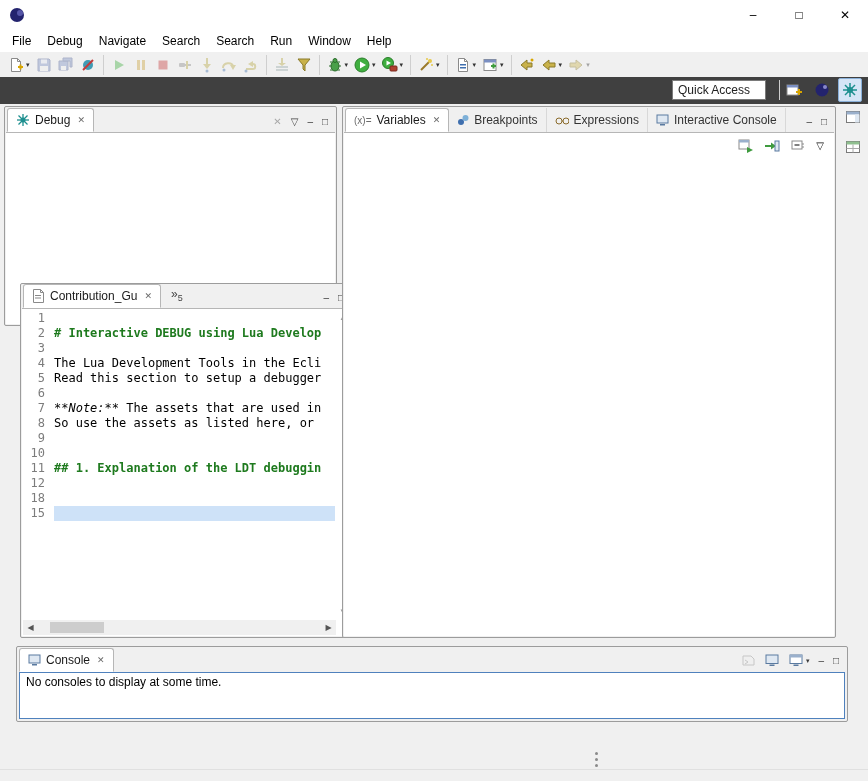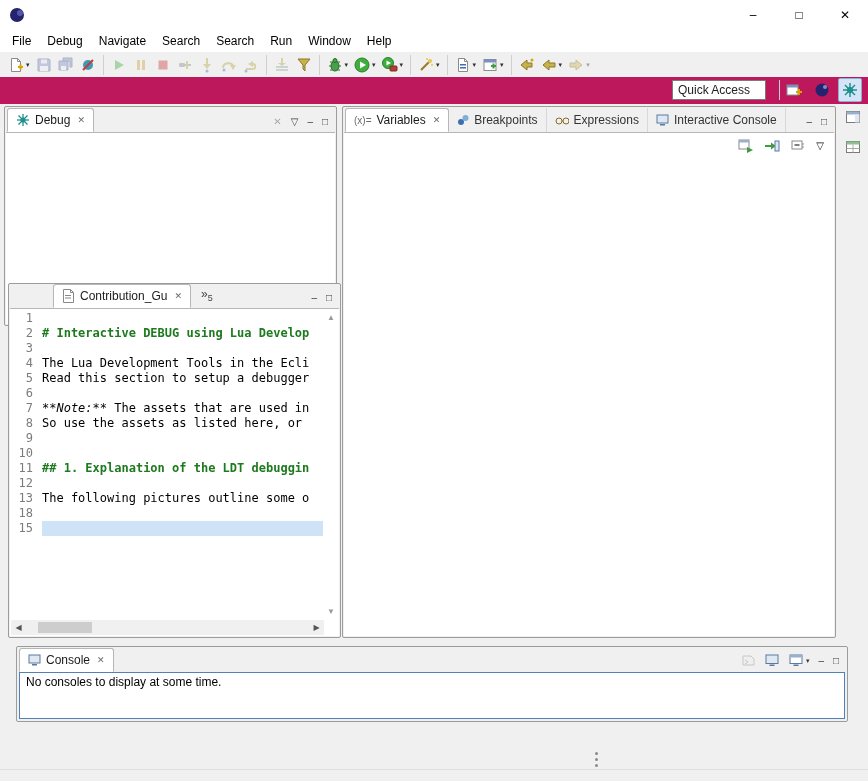--- a/index.html
+++ b/index.html
@@ -22,21 +22,21 @@
   #menubar { position:absolute; left:0; top:30px; width:868px; height:22px; background:#fff; display:flex; align-items:center; padding-left:4px; }
   .menu-item { padding:0 8px; height:22px; line-height:22px; }
 
   
   #toolbar { position:absolute; left:0; top:52px; width:868px; height:25px; display:flex; align-items:center; padding-left:5px; background:#f0f0f0; }
   .tbtn { height:22px; min-width:20px; padding:0 2px; display:flex; align-items:center; justify-content:center; border-radius:2px; border:1px solid transparent; }
   .tbtn.disabled { opacity:.4; }
   .tbtn .dd { font-size:7px; color:#333; margin-left:2px; }
   .tsep { width:1px; height:20px; background:#cfcfcf; margin:0 4px; }
 
-  #row2 { position:absolute; left:0; top:77px; width:868px; height:27px; background:#be185d; }
+  #row2 { position:absolute; left:0; top:77px; width:868px; height:27px; background:#404040; }
   #quick-access { position:absolute; left:672px; top:3px; width:94px; height:20px; background:#fff; border:1px solid #7a7a7a; font-size:12px; color:#222; padding:2px 0 0 5px; }
   #row2 .tsep { position:absolute; left:775px; top:3px; }
   #persp-area { position:absolute; left:782px; top:1px; display:flex; align-items:center; gap:4px; }
   .persp-btn { width:24px; height:24px; display:flex; align-items:center; justify-content:center; border:1px solid transparent; border-radius:2px; }
   .persp-btn.active { background:var(--selected-toggle-bg,#d5e5f6); border-color:var(--selected-toggle-border,#8ab0d9); }
 
   
   .panel { position:absolute; background:#f0f0f0; border:1px solid #9c9c9c; border-radius:2px; }
   .tabrow { height:25px; display:flex; align-items:flex-end; padding-left:2px; position:relative; }
   .tab { height:24px; display:flex; align-items:center; gap:5px; padding:0 8px; position:relative; color:#1a1a1a; white-space:nowrap; }
@@ -51,21 +51,21 @@
   .panel-content { position:absolute; left:1px; right:1px; bottom:1px; background:#fff; border-top:1px solid var(--tab-border,#b6b6b6); }
 
   #debug-panel { left:4px; top:106px; width:333px; height:220px; }
   #debug-panel .panel-content { top:25px; }
 
   #variables-panel { left:342px; top:106px; width:494px; height:532px; }
   #variables-panel .panel-content { top:25px; }
   .view-toolbar { height:26px; display:flex; align-items:center; justify-content:flex-end; gap:10px; padding-right:10px; }
 
   
-  #editor-panel { left:8px; top:283px; width:333px; height:355px;padding-left:42px; }
+  #editor-panel { left:20px; top:283px; width:333px; height:355px; }
   #editor-panel .panel-content { top:24px; }
   #editor-lines { position:absolute; left:0; top:2px; right:16px; bottom:17px; overflow:hidden;
                   font-family:"DejaVu Sans Mono", monospace; font-size:12px; line-height:15px; }
   .code-line { display:flex; height:15px; }
   .ln { flex:0 0 32px; text-align:right; padding-right:9px; color:#7c7c7c; }
   .lt { flex:1; white-space:pre; overflow:hidden; }
   .code-line.current .lt { background:var(--current-line,#cee2f8); }
   .seg-heading { color:var(--heading,#1e7a1e); font-weight:bold; }
   .seg-em { font-style:italic; }
   .vscroll { position:absolute; right:1px; top:1px; bottom:17px; width:14px; display:flex; flex-direction:column; justify-content:space-between; align-items:center; padding:3px 0; color:#9a9a9a; font-size:8px; }
@@ -460,24 +460,20 @@
         </div>
         <div class="code-line">
           <span class="ln">11</span>
           <span class="lt"><span class="seg-heading">## 1. Explanation of the LDT debuggin</span></span>
         </div>
         <div class="code-line">
           <span class="ln">12</span>
           <span class="lt"></span>
         </div>
         <div class="code-line">
-          <span class="ln">13</span>
-          <span class="lt"><span class="seg-plain">The following pictures outline some o</span></span>
-        </div>
-        <div class="code-line">
           <span class="ln">18</span>
           <span class="lt"></span>
         </div>
         <div class="code-line current">
           <span class="ln">15</span>
           <span class="lt"></span>
         </div>
       </div>
     <div class="vscroll">
       <span>▲</span>

